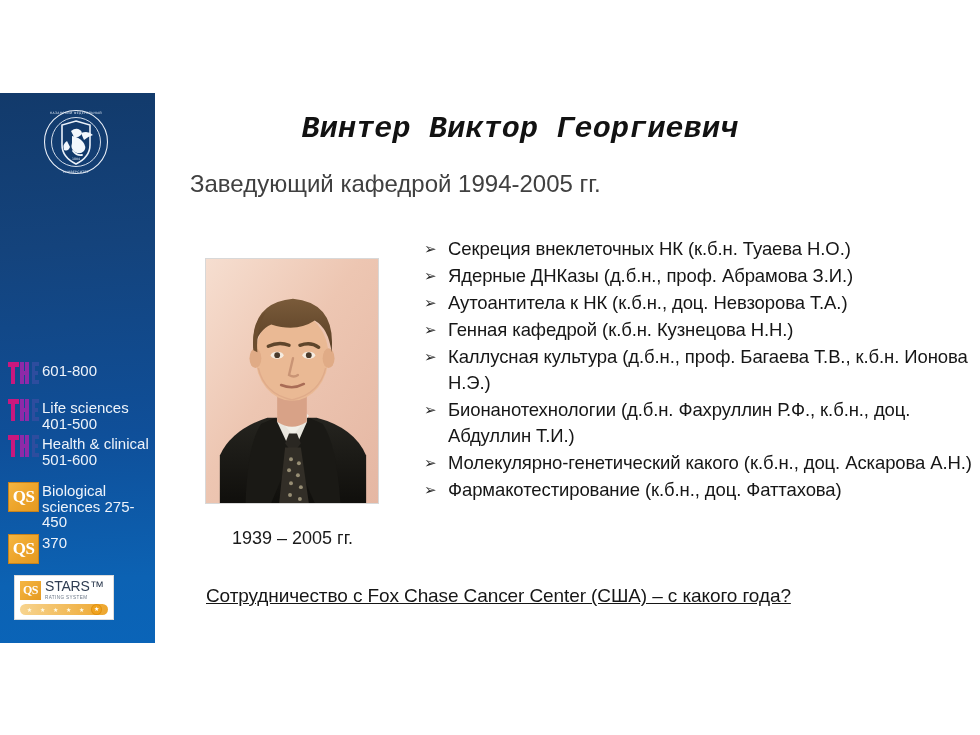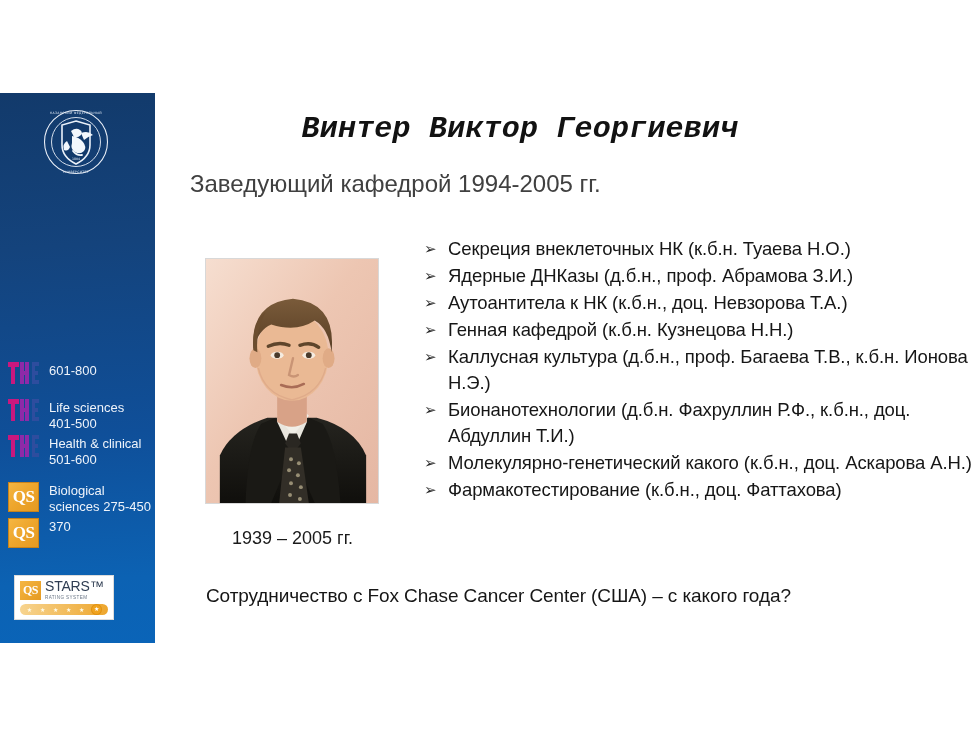--- a/index.html
+++ b/index.html
@@ -88,23 +88,23 @@
     font-family: "Liberation Serif", serif;
     font-size: 17px;
     font-weight: 700;
     line-height: 28px;
     text-align: center;
     letter-spacing: -0.5px;
     margin-top: 1px;
   }
 
   .rank-text {
-    margin-left: 10px;
+    margin-left: 3px;
     color: #eef3fa;
-    font-size: 13px;
+    font-size: 15px;
     line-height: 15.5px;
     padding-top: 2px;
     white-space: pre-line;
   }
 
   
   .qs-stars {
     position: absolute;
     left: 14px;
     top: 482px;
@@ -243,20 +243,21 @@
 
   
   #footer-note {
     position: absolute;
     left: 206px;
     top: 585px;
     width: 760px;
     font-size: 19px;
     color: #161616;
     letter-spacing: -0.1px;
+    text-decoration: underline;
   }
 </style>
 </head>
 <body>
 
 <div id="slide">
 
   <div id="sidebar">
 
     <div class="seal">

